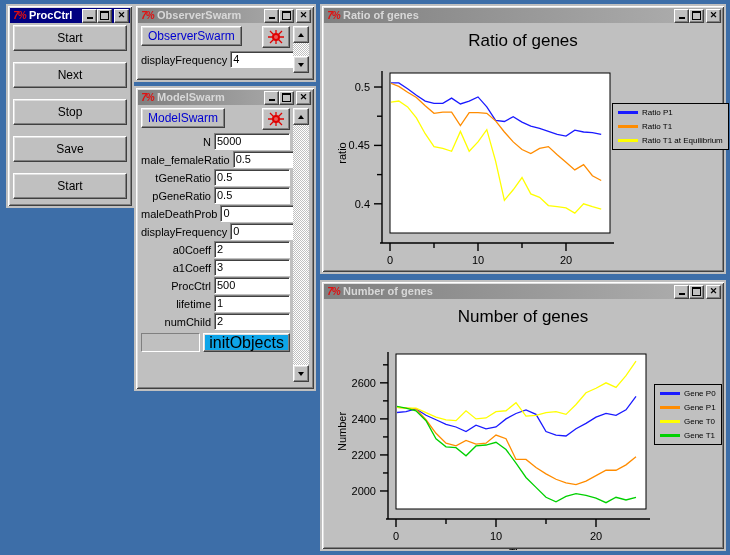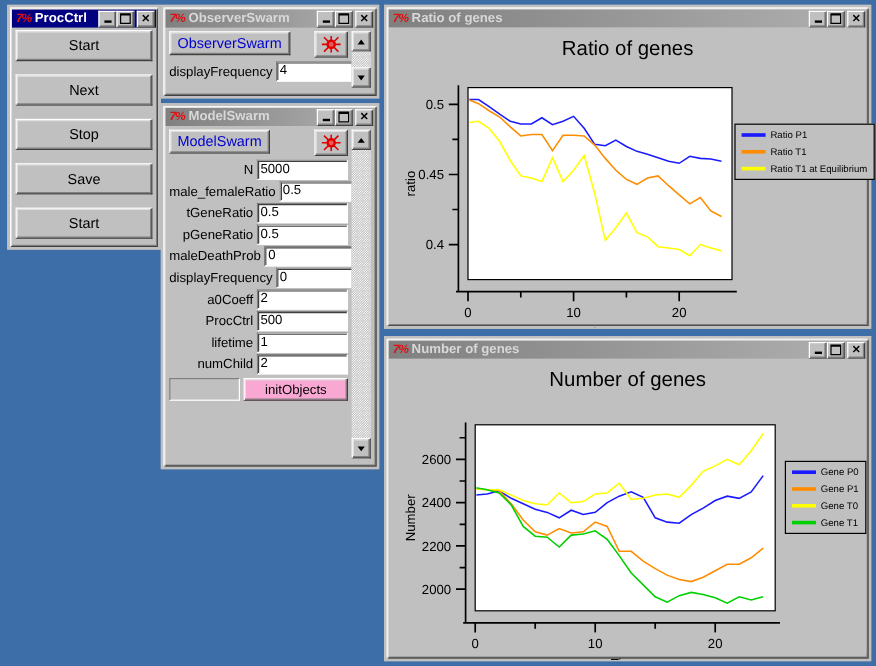--- a/index.html
+++ b/index.html
@@ -117,25 +117,25 @@
 
   #obs{left:134px;top:4px;width:182px;height:78px;}
   #model{left:134px;top:86px;width:182px;height:305px;}
   .btnrow{display:flex;gap:3px;margin-top:2px;align-items:center;}
   .blankfield{
     width:74px;height:17px;background:#c0c0c0;
     border-top:1px solid #808080;border-left:1px solid #808080;
     border-right:1px solid #ffffff;border-bottom:1px solid #ffffff;
   }
   .actbtn{
-    width:110px;height:17px;background:#f9a8d4;
+    width:110px;height:17px;background:#0ea5e9;
     border-top:1px solid #ffffff;border-left:1px solid #ffffff;
     border-right:1px solid #404040;border-bottom:1px solid #404040;
     box-shadow:inset -1px -1px 0 0 #808080, inset 1px 1px 0 0 #dfdfdf;
-    display:flex;align-items:center;justify-content:center;font-size:11px;
+    display:flex;align-items:center;justify-content:center;font-size:16px;
   }
 
   
   #chart1{left:320px;top:4px;width:406px;height:270px;}
   #chart2{left:320px;top:280px;width:406px;height:271px;}
   .chartbody{height:calc(100% - 17px);box-sizing:border-box;position:relative;background:#c0c0c0;}
   .chart-title{
     position:absolute;left:0;right:0;top:8px;text-align:center;
     font-size:17px;color:#000;
   }
@@ -276,20 +276,24 @@
             <span class="plabel">maleDeathProb</span>
             <span class="pfield">0</span>
           </div>
           <div class="prow">
             <span class="plabel">displayFrequency</span>
             <span class="pfield">0</span>
           </div>
           <div class="prow">
             <span class="plabel">a0Coeff</span>
             <span class="pfield">2</span>
+          </div>
+          <div class="prow">
+            <span class="plabel">a1Coeff</span>
+            <span class="pfield">3</span>
           </div>
           <div class="prow">
             <span class="plabel">ProcCtrl</span>
             <span class="pfield">500</span>
           </div>
           <div class="prow">
             <span class="plabel">lifetime</span>
             <span class="pfield">1</span>
           </div>
           <div class="prow">

